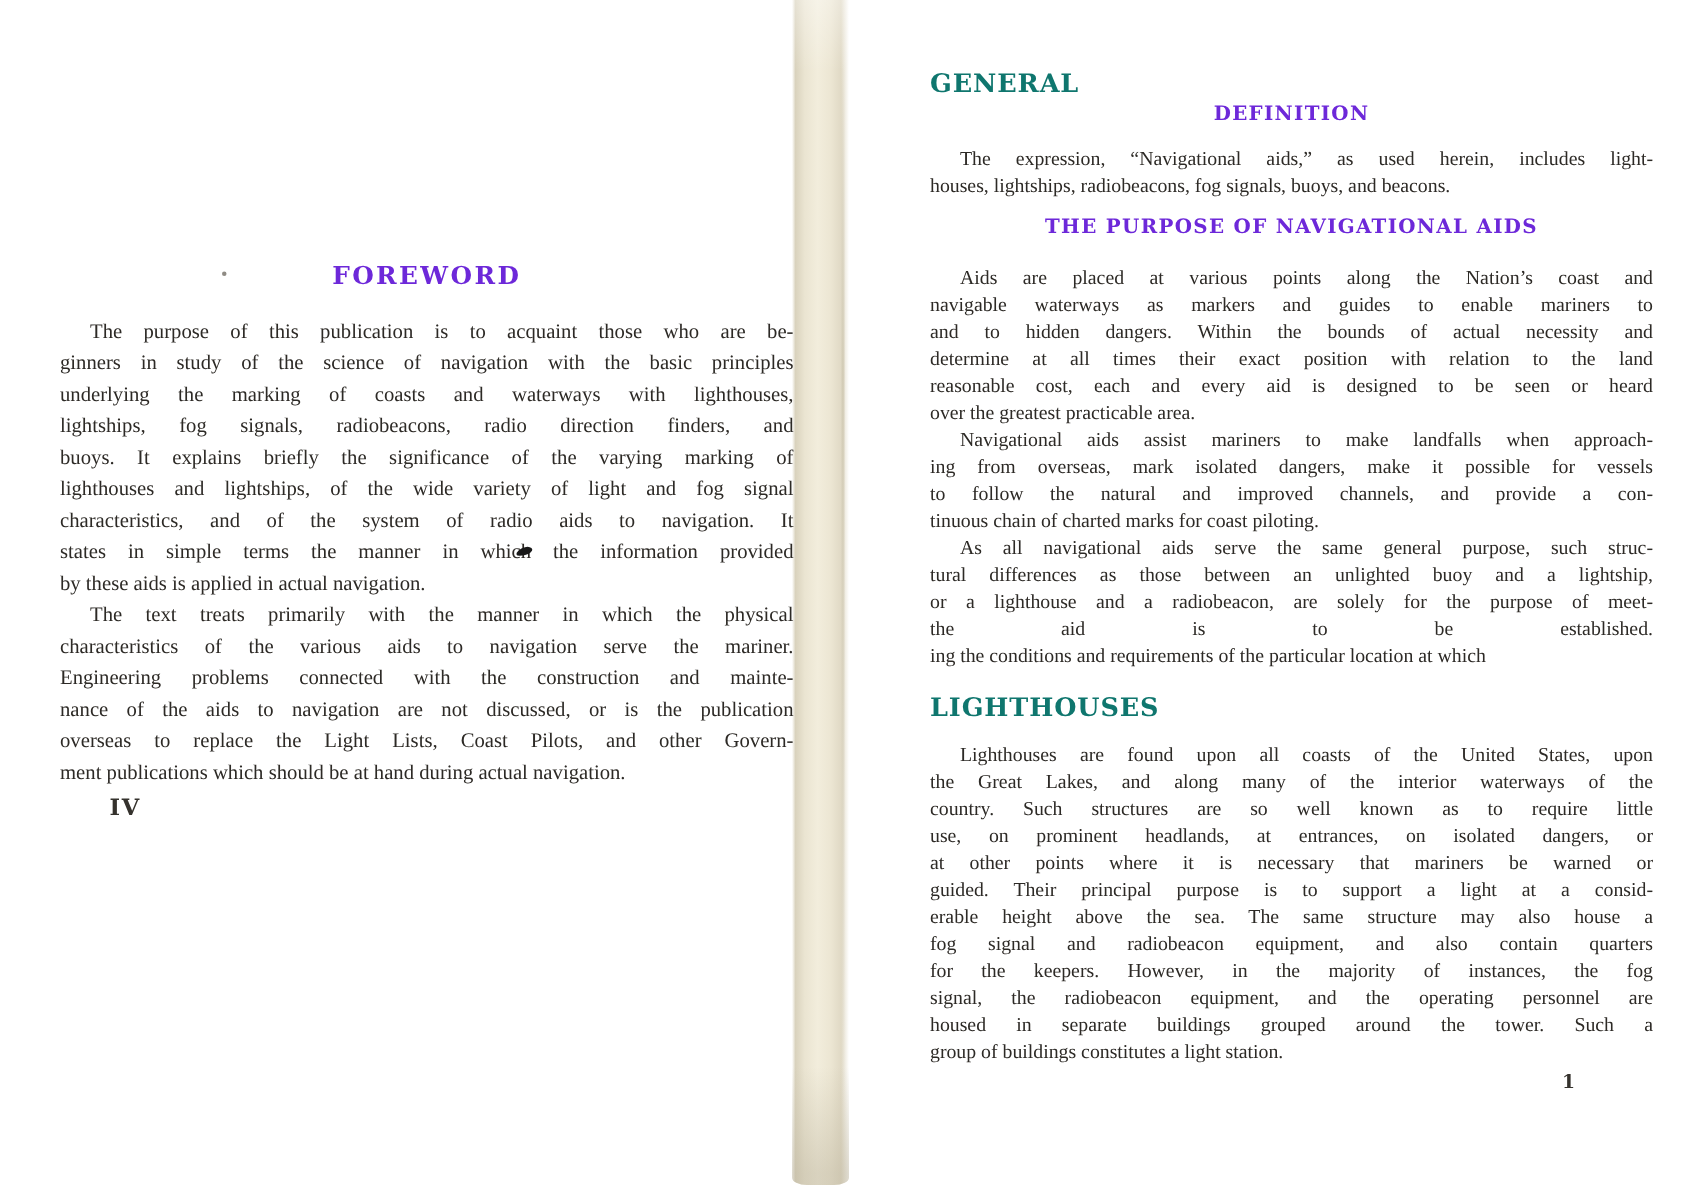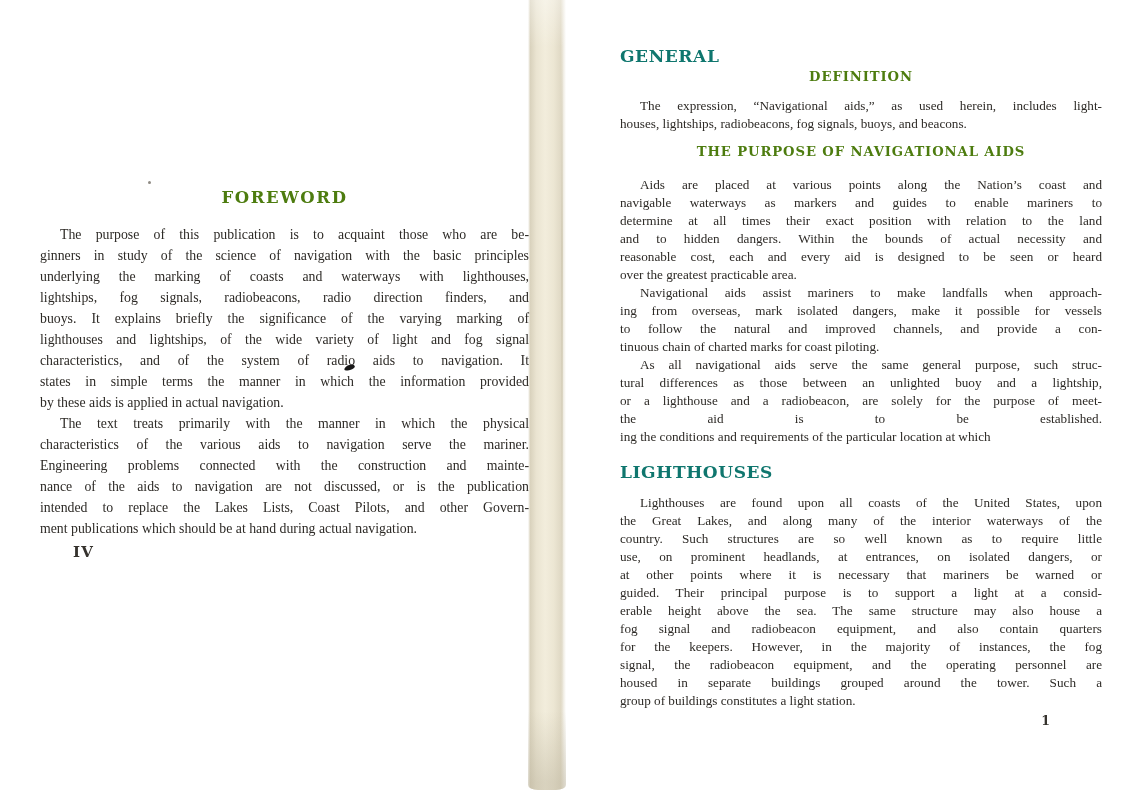--- a/index.html
+++ b/index.html
@@ -44,36 +44,36 @@
     background: linear-gradient(180deg,
       rgba(196,188,162,0) 0%,
       rgba(196,188,162,0.55) 30%,
       rgba(196,188,162,0.35) 60%,
       rgba(196,188,162,0) 100%);
   }
 
   
   .page { position: absolute; }
   .page-left {
-    left: 40px; top: 188px; width: 489px;
+    left: 40px; top: 174px; width: 489px;
     font-size: 13.8px; line-height: 21px;
   }
   .page-right {
     left: 620px; top: 46px; width: 482px;
     font-size: 13.2px; line-height: 18px;
   }
 
   .h-major {
     font-size: 17px; line-height: 20px;
     font-weight: bold; letter-spacing: 0.6px;
     color: #0f766e; margin: 0;
   }
   .h-centered {
     text-align: center; font-weight: bold;
-    letter-spacing: 0.9px; color: #4d7c0f; margin: 0;
+    letter-spacing: 0.9px; color: #6d28d9; margin: 0;
   }
   .page-left .h-centered { font-size: 16.5px; line-height: 20px; letter-spacing: 1.6px; margin-bottom: 16px; }
   .page-right .h-centered { font-size: 13.2px; line-height: 18px; }
 
   .para { margin: 0; font-family: Liberation Serif, serif; }
   .para .tline { text-align: justify; text-align-last: justify; }
   .para .tline:first-child { text-indent: 20px; }
   .para .tline:last-child { text-align-last: left; }
 
   .mt-defpara  { margin-top: 11px; }
@@ -125,40 +125,40 @@
       <div class="tline">lighthouses and lightships, of the wide variety of light and fog signal</div>
       <div class="tline">characteristics, and of the system of radio aids to navigation. It</div>
       <div class="tline">states in simple terms the manner in which the information provided</div>
       <div class="tline">by these aids is applied in actual navigation.</div>
     </div>
   <div class="para">
       <div class="tline">The text treats primarily with the manner in which the physical</div>
       <div class="tline">characteristics of the various aids to navigation serve the mariner.</div>
       <div class="tline">Engineering problems connected with the construction and mainte-</div>
       <div class="tline">nance of the aids to navigation are not discussed, or is the publication</div>
-      <div class="tline">intended to replace the Lakes Lists, Coast Pilots, and other Govern-</div>
+      <div class="tline">overseas to replace the Light Lists, Coast Pilots, and other Govern-</div>
       <div class="tline">ment publications which should be at hand during actual navigation.</div>
     </div>
   <div class="pagenum-left">IV</div>
 </div>
 
 <div class="page page-right">
   <div class="h-major mb-general">GENERAL</div>
   <div class="h-centered">DEFINITION</div>
   <div class="para mt-defpara">
       <div class="tline">The expression, “Navigational aids,” as used herein, includes light-</div>
       <div class="tline">houses, lightships, radiobeacons, fog signals, buoys, and beacons.</div>
     </div>
 
   <div class="h-centered mt-purpose">THE PURPOSE OF NAVIGATIONAL AIDS</div>
   <div class="para mt-p1">
       <div class="tline">Aids are placed at various points along the Nation’s coast and</div>
       <div class="tline">navigable waterways as markers and guides to enable mariners to</div>
+      <div class="tline">and to hidden dangers. Within the bounds of actual necessity and</div>
       <div class="tline">determine at all times their exact position with relation to the land</div>
-      <div class="tline">and to hidden dangers. Within the bounds of actual necessity and</div>
       <div class="tline">reasonable cost, each and every aid is designed to be seen or heard</div>
       <div class="tline">over the greatest practicable area.</div>
     </div>
   <div class="para">
       <div class="tline">Navigational aids assist mariners to make landfalls when approach-</div>
       <div class="tline">ing from overseas, mark isolated dangers, make it possible for vessels</div>
       <div class="tline">to follow the natural and improved channels, and provide a con-</div>
       <div class="tline">tinuous chain of charted marks for coast piloting.</div>
     </div>
   <div class="para">

